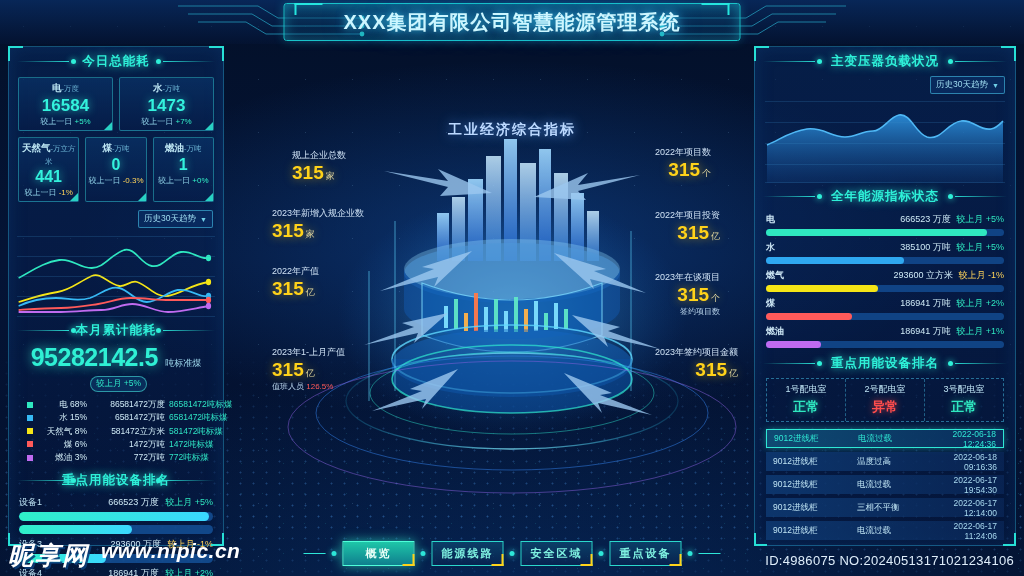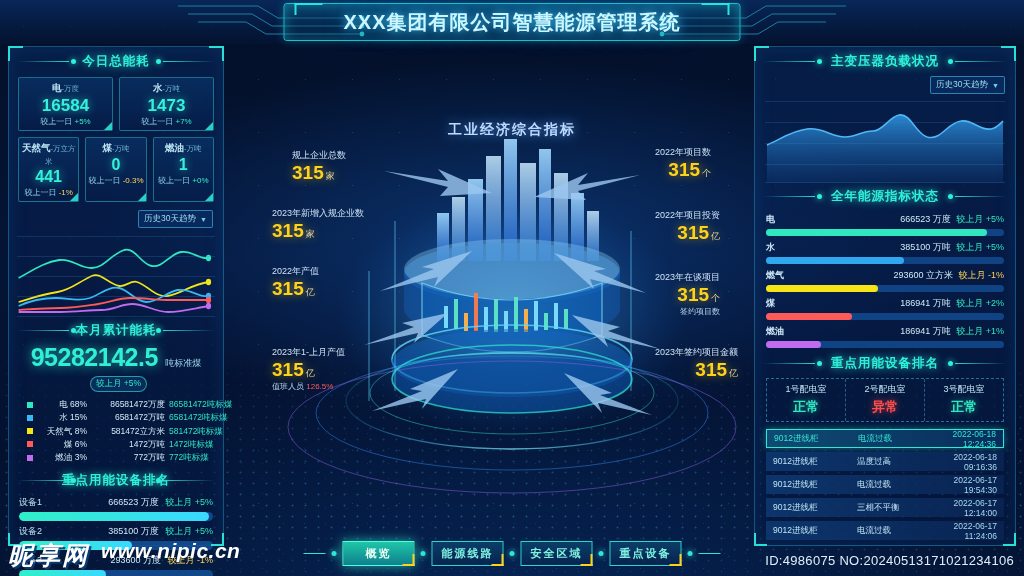--- a/index.html
+++ b/index.html
@@ -388,26 +388,20 @@
           <span class="nm">设备1</span>
         <span class="rt"><span>666523</span>
           <span>万度</span>
           <span class="pc"><span>较上月</span> <span>+5%</span></span></span>
         </div>
       <div class="track">
           <div class="fill" style="width:98%"></div>
         </div>
     </div>
     <div class="item">
-      <div class="top">
-          <span class="nm">设备2</span>
-        <span class="rt"><span>385100</span>
-          <span>万度</span>
-          <span class="pc"><span>较上月</span> <span>+5%</span></span></span>
-        </div>
       <div class="track">
           <div class="fill" style="width:58%"></div>
         </div>
     </div>
     <div class="item">
       <div class="top">
           <span class="nm">设备3</span>
         <span class="rt"><span>293600</span>
           <span>万度</span>
           <span class="pc dn"><span>较上月</span> <span>-1%</span></span></span>

